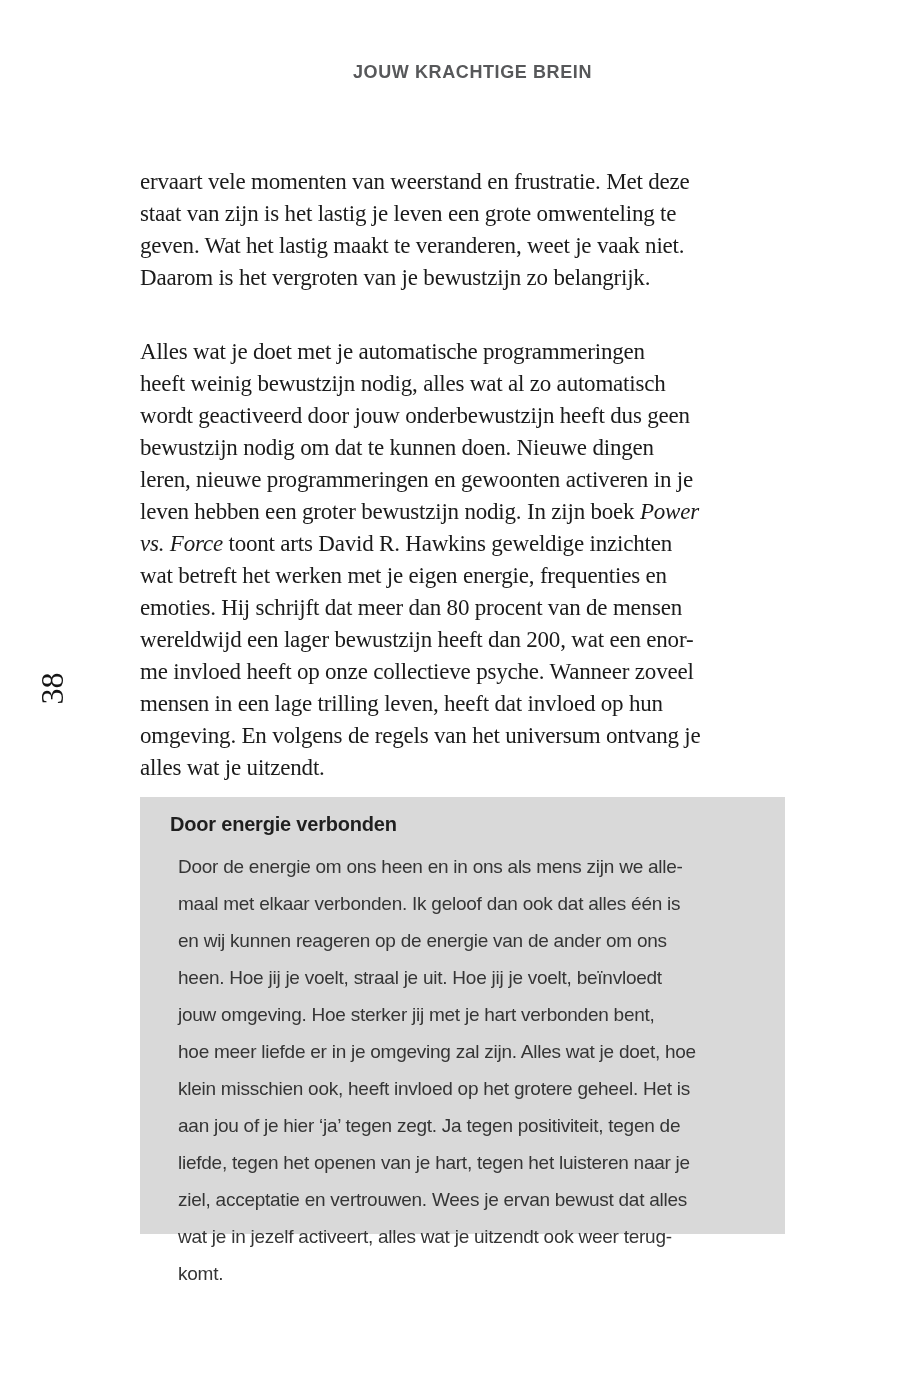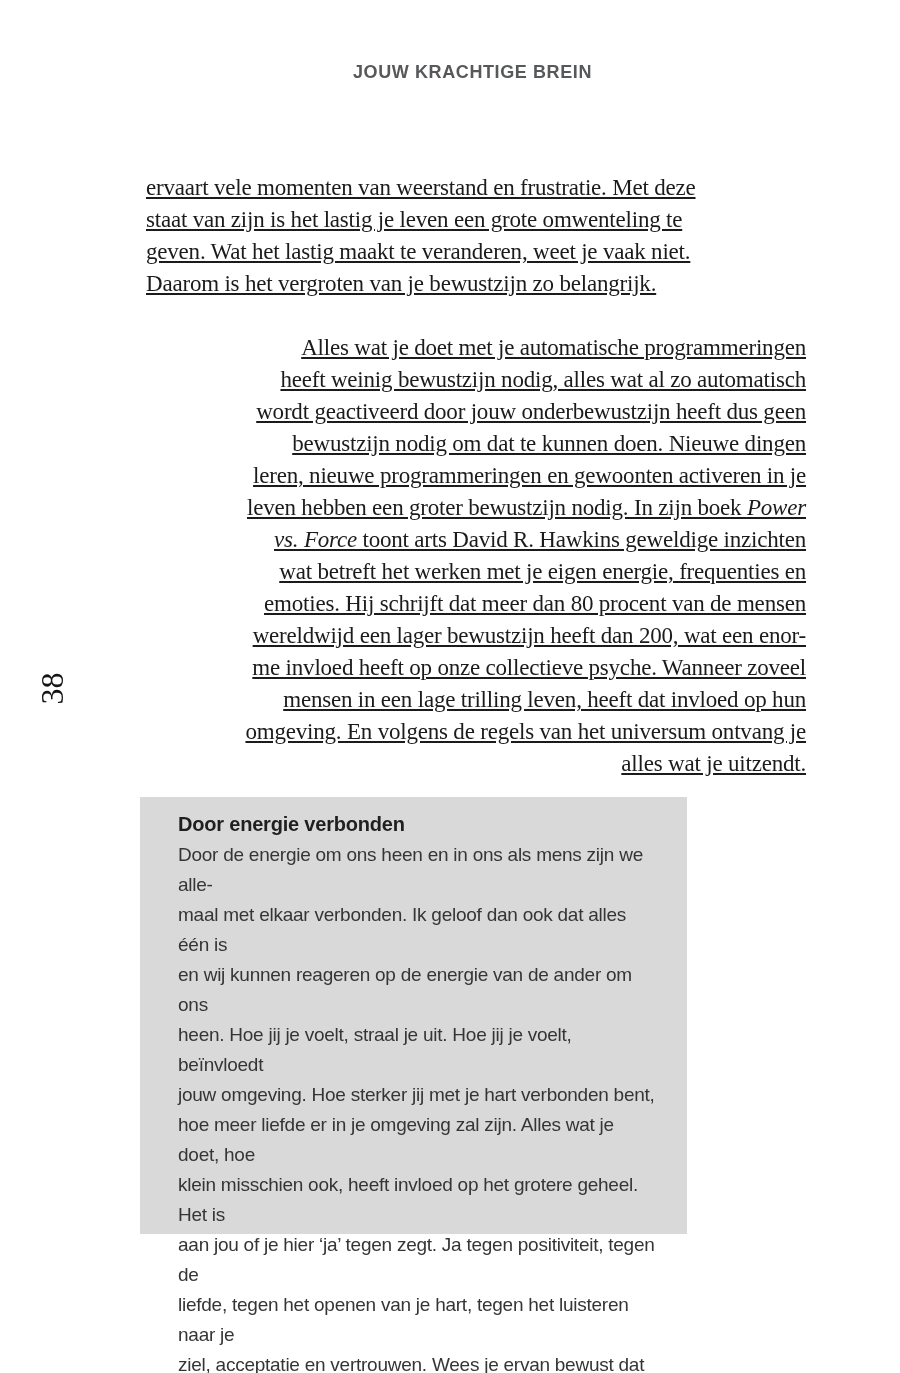--- a/index.html
+++ b/index.html
@@ -42,57 +42,56 @@
     transform: rotate(-90deg);
     font-family: "Liberation Serif", serif;
     font-size: 32px;
     color: #141414;
     white-space: nowrap;
   }
   .body-paragraph {
     position: absolute;
     left: 140px;
     width: 660px;
-    margin: 6px;
+    margin: 0;
     font-family: "Liberation Serif", serif;
     font-size: 23px;
     line-height: 32px;
     letter-spacing: -0.2px;
     color: #1b1b1b;
     white-space: pre-line;
     text-align: left;
-    text-decoration: underline;
   }
   .para-1 { top: 166px; }
-  .para-2 { top: 326px; text-align: right; }
+  .para-2 { top: 336px; }
   .italic { font-style: italic; }
   .info-box {
     position: absolute;
     left: 140px;
     top: 797px;
-    width: 547px;
+    width: 645px;
     height: 437px;
     box-sizing: border-box;
     background: #d9d9d9;
-    padding: 11px 30px 14px 38px;
+    padding: 11px 30px 14px 30px;
     font-family: "Liberation Sans", sans-serif;
     color: #353535;
   }
   .info-box-title {
     margin: 0;
     font-size: 20px;
     font-weight: bold;
     line-height: 32px;
     letter-spacing: -0.2px;
     color: #1f1f1f;
   }
   .info-box-body {
-    margin: 0;
+    margin: 8px;
     font-size: 19px;
-    line-height: 30px;
+    line-height: 37px;
     letter-spacing: -0.25px;
     white-space: pre-line;
   }
 </style>
 </head>
 <body>
 
 <div class="page">
 
   <div class="running-header">JOUW KRACHTIGE BREIN</div>

